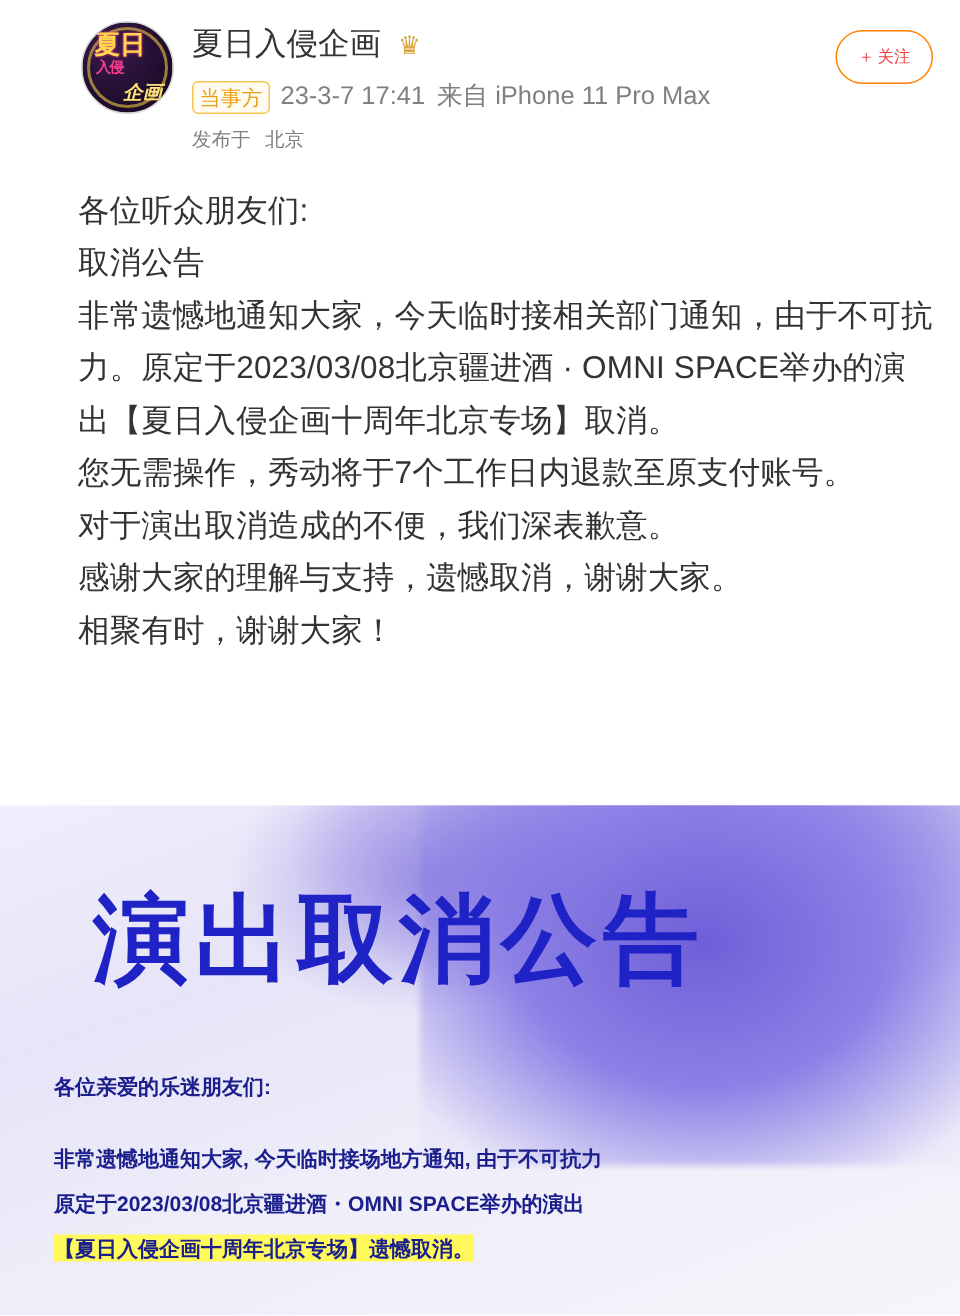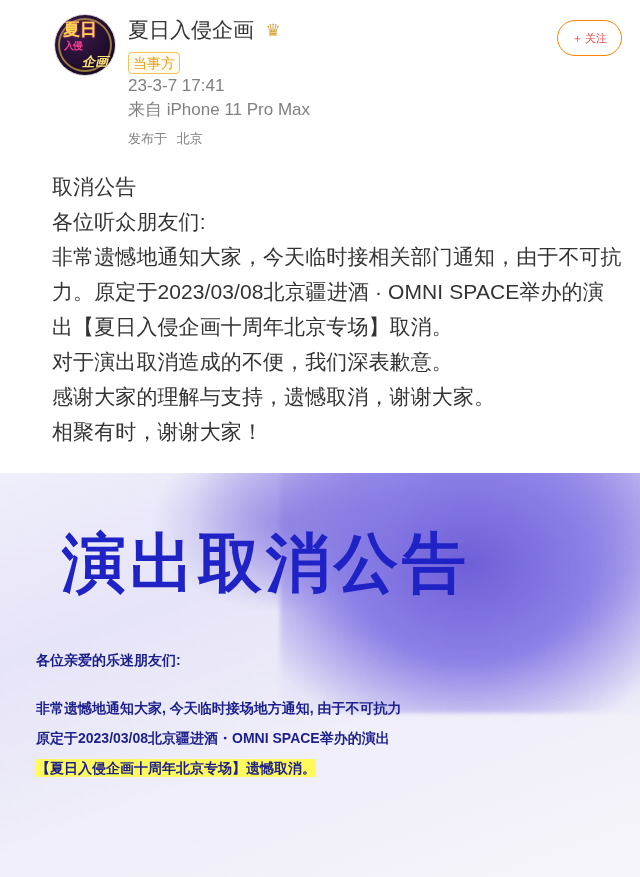--- a/index.html
+++ b/index.html
@@ -86,26 +86,25 @@
     display: inline-flex;
     align-items: center;
     justify-content: center;
     font-size: 17px;
     line-height: 1;
     color: #d8a33a;
   }
   .meta-row {
     margin-top: 8px;
     display: flex;
-    align-items: flex-start;
+    align-items: flex-end;
     flex-wrap: wrap;
     font-size: 17px;
     color: #808080;
     line-height: 24px;
-    flex-direction: column;
   }
   .tag-party {
     border: 1px solid #f5c451;
     color: #e8a117;
     font-size: 14px;
     border-radius: 4px;
     padding: 1px 4px;
     margin-right: 7px;
     line-height: 18px;
     background: #fffbf0;
@@ -143,21 +142,21 @@
     color: #333333;
     letter-spacing: 0.1px;
   }
   .content p { margin: 0; }
   
   .poster {
     position: absolute;
     left: 0;
     right: 0;
     bottom: 0;
-    height: 404px;
+    height: 340px;
     background:
       radial-gradient(ellipse 70% 60% at 72% 8%, #7c6fe0 0%, rgba(124,111,224,0) 60%),
       linear-gradient(160deg, #efeefb 0%, #e6e4f7 30%, #efeef9 60%, #f6f5fb 100%);
     overflow: hidden;
   }
   .poster .blob {
     position: absolute;
     right: -60px;
     top: -90px;
     width: 420px;
@@ -231,23 +230,24 @@
         <span class="loc-name">北京</span>
       </div>
     </div>
 
     <button class="follow-btn">
       <span class="plus">＋</span><span>关注</span>
     </button>
   </div>
 
   <div class="content">
+    <p>各位听众朋友们:</p>
     <p>取消公告</p>
-    <p>各位听众朋友们:</p>
     <p>非常遗憾地通知大家，今天临时接相关部门通知，由于不可抗力。原定于2023/03/08北京疆进酒 · OMNI SPACE举办的演出【夏日入侵企画十周年北京专场】取消。</p>
+    <p>您无需操作，秀动将于7个工作日内退款至原支付账号。</p>
     <p>对于演出取消造成的不便，我们深表歉意。</p>
     <p>感谢大家的理解与支持，遗憾取消，谢谢大家。</p>
     <p>相聚有时，谢谢大家！</p>
   </div>
 
   <div class="poster">
     <div class="blob"></div>
     <div class="blob2"></div>
     <div class="poster-title">演出取消公告</div>
     <div class="poster-body">

